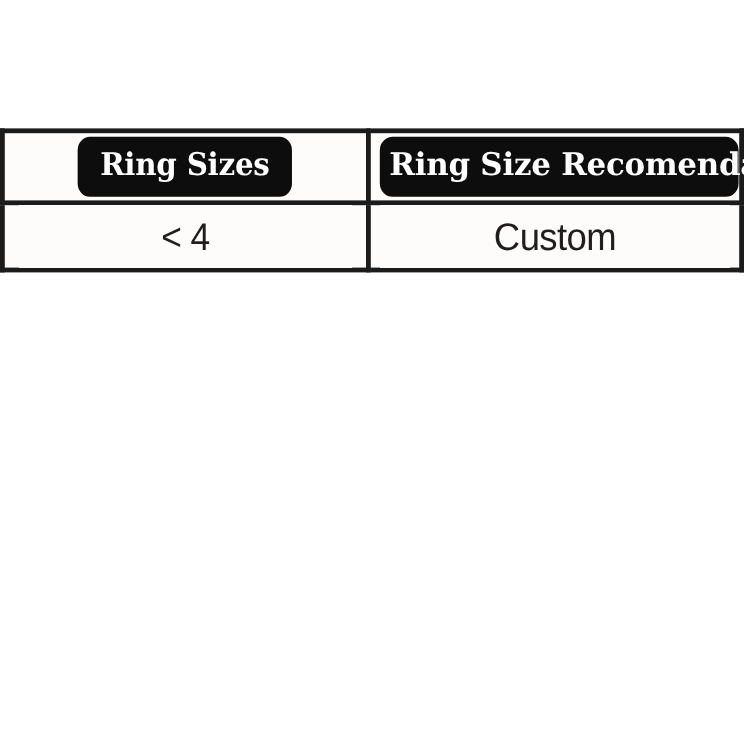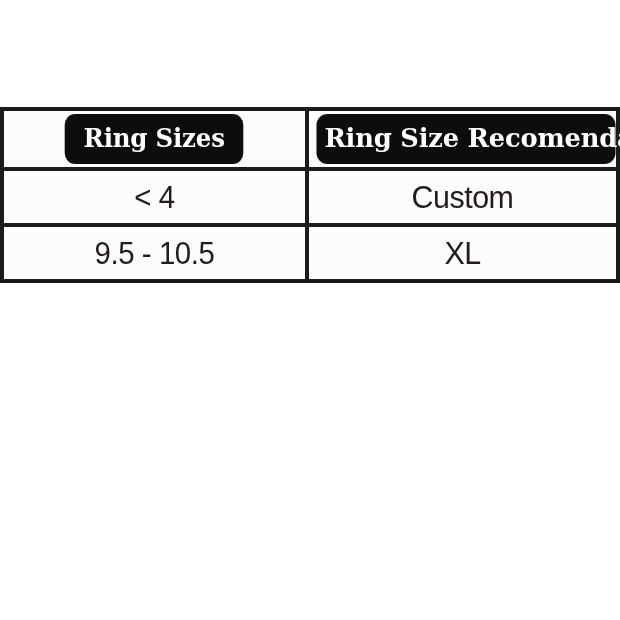--- a/index.html
+++ b/index.html
@@ -110,23 +110,15 @@
         </td>
       </tr>
     <tr class="data-row">
           <td class="cell-size">
             <span class="cell-text">&lt; 4</span>
           </td>
           <td class="cell-rec">
             <span class="cell-text">Custom</span>
           </td>
         </tr>
-        <tr class="data-row">
-          <td class="cell-size">
-            <span class="cell-text">9.5 - 10.5</span>
-          </td>
-          <td class="cell-rec">
-            <span class="cell-text">XL</span>
-          </td>
-        </tr>
       </tbody>
   </table>
 </div>
 
 </body></html>

